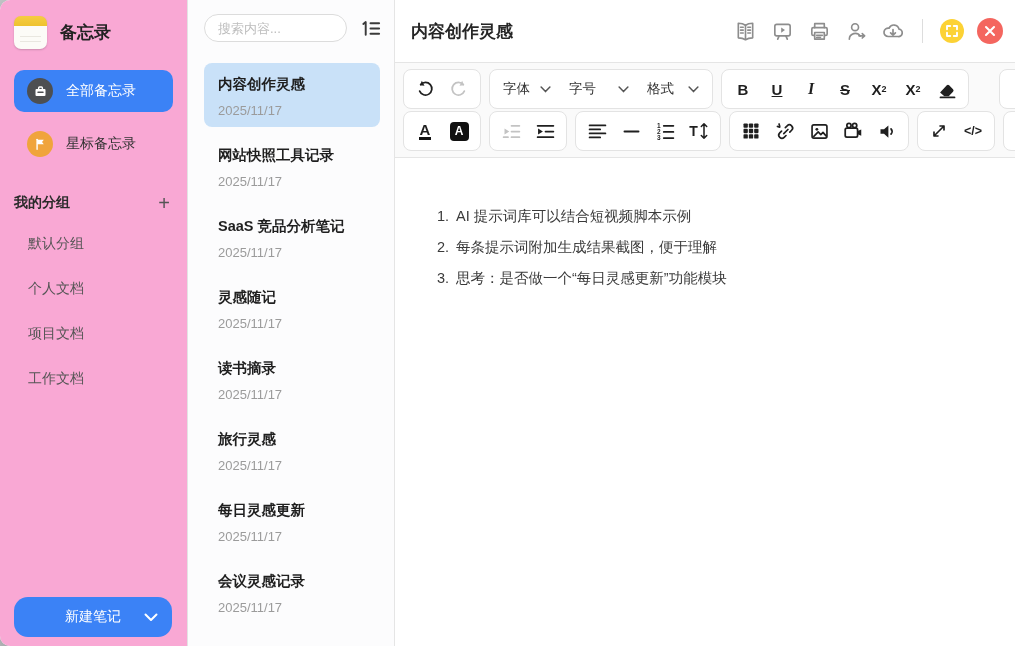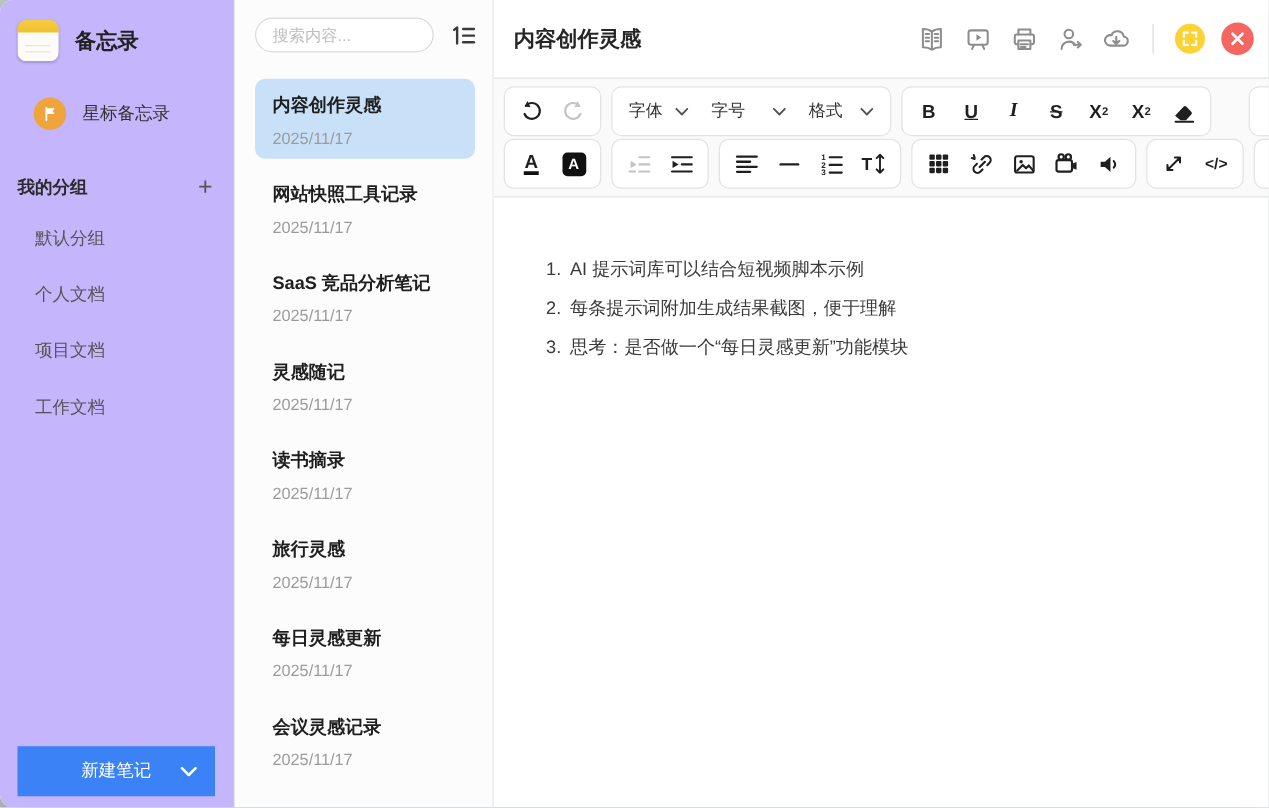--- a/index.html
+++ b/index.html
@@ -2,39 +2,39 @@
 <html style="--accent-blue: #3b82f6; --star-orange: #f0a43c; --selected-note-bg: #c9e1f8; --fullscreen-yellow: #fcd235; --close-red: #f4665f;"><head>
 <meta charset="utf-8">
 <style>
   html,body{margin:0;padding:0;}
   body{background:#c9cccf;font-family:"Liberation Sans","DejaVu Sans",sans-serif;-webkit-font-smoothing:antialiased;}
   *{box-sizing:border-box;}
   button{font-family:inherit;}
   .window{width:1015px;height:646px;display:flex;background:#fff;border-radius:10px 0 0 10px;overflow:hidden;box-shadow:0 8px 28px rgba(0,0,0,.35);}
 
   
-  .sidebar{width:188px;flex:0 0 auto;background:#c4b5fd;border-right:1px solid #e3e3e3;padding:16px 14px;position:relative;}
+  .sidebar{width:188px;flex:0 0 auto;background:#f9a8d4;border-right:1px solid #e3e3e3;padding:16px 14px;position:relative;}
   .brand{display:flex;align-items:center;gap:13px;margin-bottom:21px;}
   .logo{width:33px;height:33px;border-radius:7px;flex:0 0 auto;
     background:
       linear-gradient(#e9e7e0 0 0) no-repeat 6px 20px/21px 1px,
       linear-gradient(#e9e7e0 0 0) no-repeat 6px 25px/21px 1px,
       linear-gradient(#f6cc43,#eec22f) no-repeat 0 0/100% 10px,
       #fcfbf7;
     box-shadow:0 1px 2px rgba(0,0,0,.18);}
   .brand-name{font-size:17px;font-weight:700;color:#222;}
   .nav-item{display:flex;align-items:center;gap:13px;height:42px;border-radius:10px;padding-left:13px;font-size:14px;color:#333;cursor:pointer;margin-bottom:11px;}
   .nav-item.active{background:var(--accent-blue,#3b82f6);color:#fff;}
   .nav-ico{width:26px;height:26px;border-radius:50%;display:flex;align-items:center;justify-content:center;flex:0 0 auto;}
   .nav-ico.dark{background:#4d4f52;}
   .nav-ico.orange{background:var(--star-orange,#f0a43c);}
   .groups-head{display:flex;align-items:center;justify-content:space-between;margin:28px 0 8px;font-size:14px;font-weight:700;color:#2b2b2b;}
   .add-btn{font-size:20px;font-weight:400;color:#555;background:none;border:none;cursor:pointer;padding:0 3px;line-height:1;}
   .group-item{height:45px;display:flex;align-items:center;padding-left:14px;font-size:14px;color:#555;cursor:pointer;}
-  .new-note{position:absolute;left:14px;right:15px;bottom:9px;height:40px;border:none;border-radius:0;background:var(--accent-blue,#3b82f6);color:#fff;font-size:14px;display:flex;align-items:center;justify-content:center;cursor:pointer;}
+  .new-note{position:absolute;left:14px;right:15px;bottom:9px;height:40px;border:none;border-radius:14px;background:var(--accent-blue,#3b82f6);color:#fff;font-size:14px;display:flex;align-items:center;justify-content:center;cursor:pointer;}
   .nn-chevron{position:absolute;right:14px;display:flex;color:#fff;}
 
   
   .notes-col{width:207px;flex:0 0 auto;background:#fcfcfd;border-right:1px solid #e5e5e5;padding-top:14px;}
   .notes-top{display:flex;align-items:center;padding:0 12px 0 16px;margin-bottom:21px;}
   .search{width:143px;height:28px;border:1px solid #dcdcdc;border-radius:14px;background:#fff;padding:0 13px;font-size:13px;color:#333;outline:none;font-family:inherit;}
   .search::placeholder{color:#bdbdbd;}
   .sort{margin-left:auto;background:none;border:none;color:#3a3a3a;cursor:pointer;padding:0;display:flex;}
   .note-item{margin:0 14px 7px 16px;height:64px;border-radius:8px;padding:12px 14px;cursor:pointer;overflow:hidden;}
   .note-item.selected{background:var(--selected-note-bg,#c9e1f8);}
@@ -80,20 +80,30 @@
 <body>
 
 <div class="window">
 
   <aside class="sidebar">
     <div class="brand">
       <div class="logo"></div>
       <div class="brand-name">备忘录</div>
     </div>
 
+    <div class="nav-item active">
+      <span class="nav-ico dark">
+        <svg width="15" height="15" viewBox="0 0 24 24" fill="none" stroke="#fff" stroke-width="2.2" stroke-linecap="round" stroke-linejoin="round">
+          <rect x="4" y="8" width="16" height="11" rx="1.6" fill="#fff" stroke="none"></rect>
+          <path d="M9 8 V6.2 a1.4 1.4 0 0 1 1.4-1.4 h3.2 a1.4 1.4 0 0 1 1.4 1.4 V8"></path>
+          <line x1="8" y1="13" x2="16" y2="13" stroke="#4d4f52" stroke-width="2.4"></line>
+        </svg>
+      </span>
+      <span>全部备忘录</span>
+    </div>
 
     <div class="nav-item">
       <span class="nav-ico orange">
         <svg width="14" height="14" viewBox="0 0 24 24">
           <path d="M7 21 V4" stroke="#fff" stroke-width="2.4" stroke-linecap="round" fill="none"></path>
           <path d="M7 4.5 H18.5 L15.5 8.5 L18.5 12.5 H7 Z" fill="#fff"></path>
         </svg>
       </span>
       <span>星标备忘录</span>
     </div>

